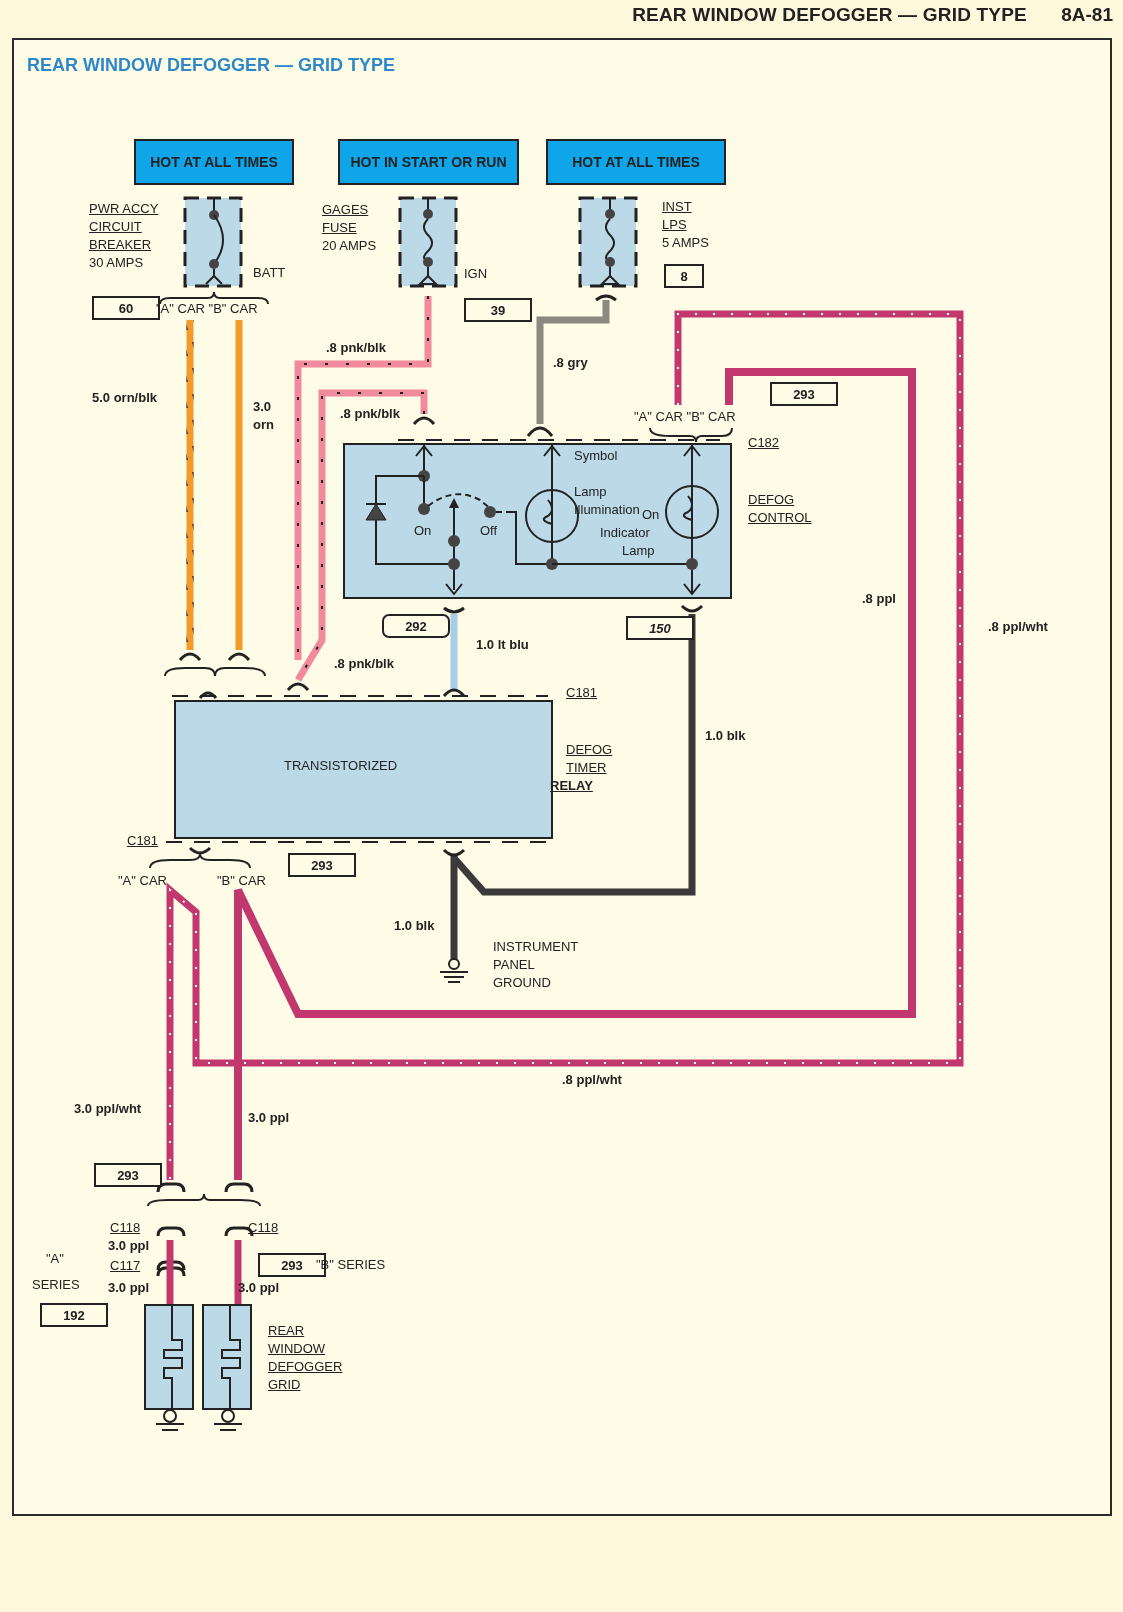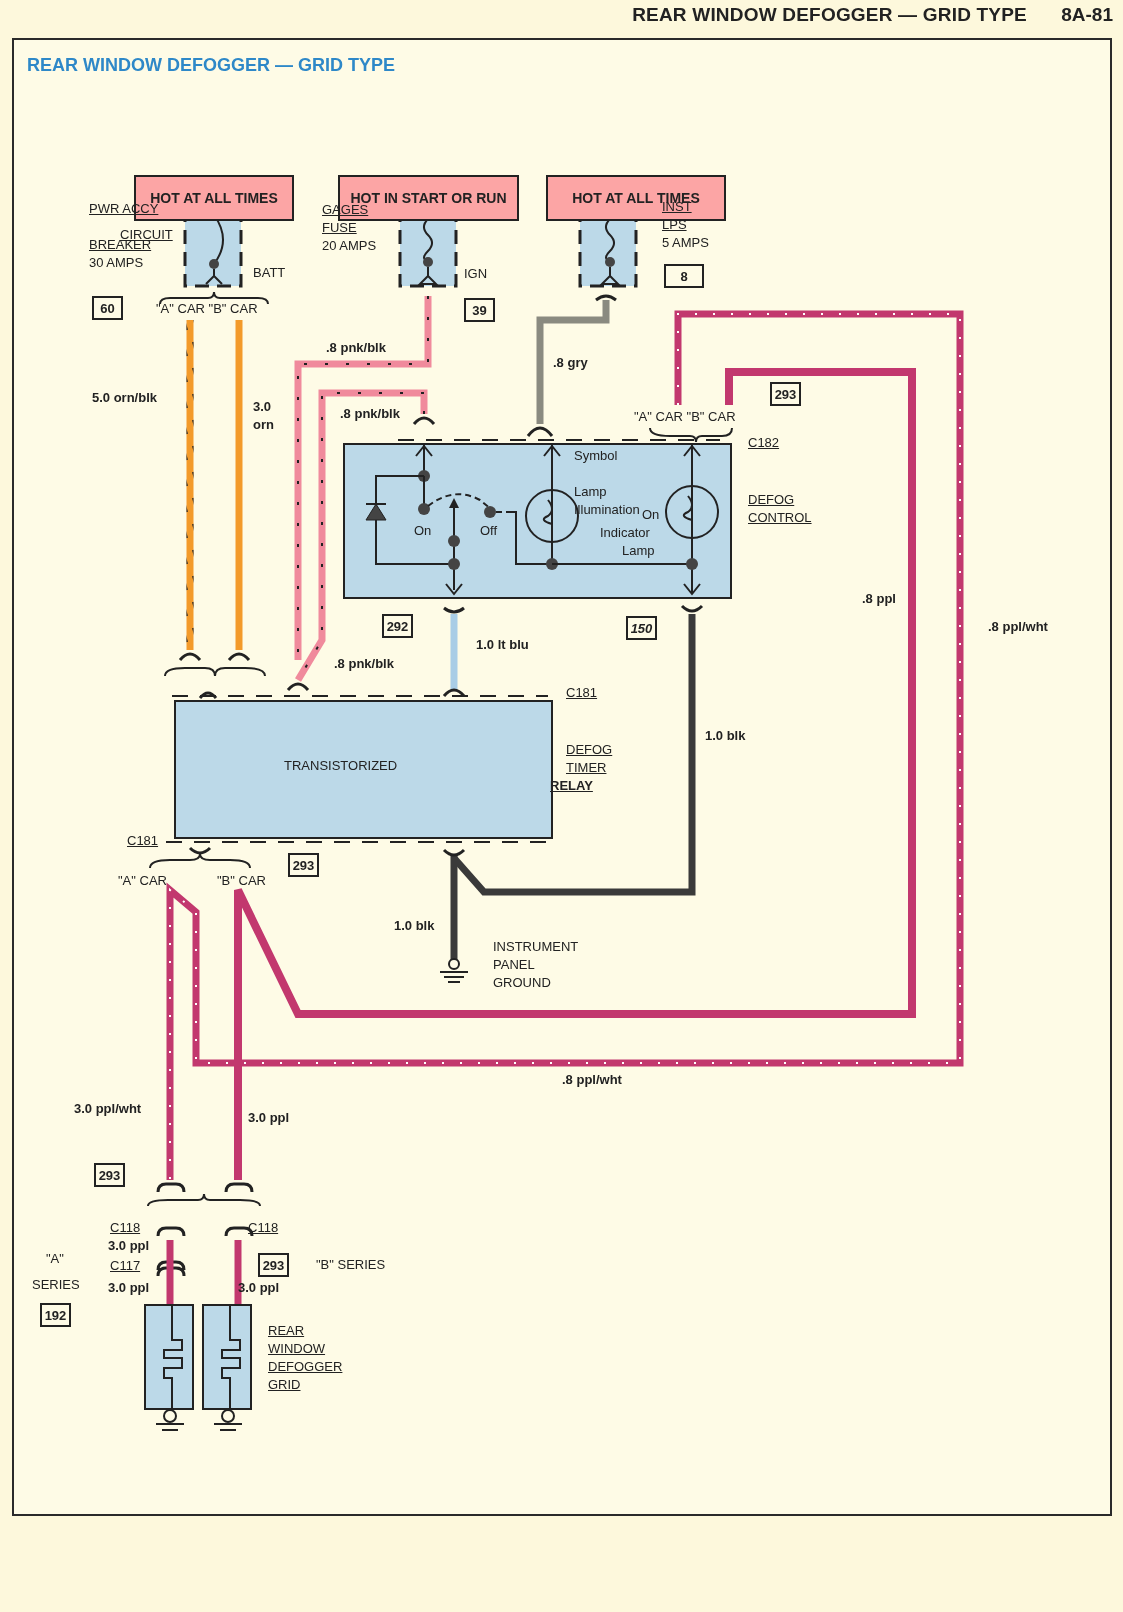--- a/index.html
+++ b/index.html
@@ -30,29 +30,28 @@
     position: absolute; left: 27px; top: 55px;
     font-weight: bold; font-size: 18px; color: #2e88c8;
   }
   svg.diagram { position: absolute; left: 0; top: 0; }
   .lbl {
     position: absolute; font-size: 13px; line-height: 18px; white-space: nowrap;
   }
   .b { font-weight: bold; }
   .u { text-decoration: underline; }
   .box {
-    position: absolute; border: 2px solid #222; background: #fca5a5;
+    position: absolute; border: 2px solid #222; background: #0ea5e9;
     font-weight: bold; font-size: 14px; display: flex; align-items: center; justify-content: center;
     box-sizing: border-box;
-    margin-top: 36px;
   }
   .circuit {
     position: absolute; border: 2px solid #222; background: #fefbe6;
     font-weight: bold; font-size: 13px; display: flex; align-items: center; justify-content: center;
-    box-sizing: border-box; width: 31px; height: 24px;
+    box-sizing: border-box; width: 68px; height: 24px;
   }
 </style>
 </head>
 <body>
 
 <div class="header">
   <div class="header-title">REAR WINDOW DEFOGGER — GRID TYPE</div>
   <div class="header-page">8A-81</div>
 </div>
 
@@ -209,21 +208,21 @@
     <line x1="214" y1="1424" x2="242" y2="1424" stroke="#222" stroke-width="2"></line>
     <line x1="220" y1="1430" x2="236" y2="1430" stroke="#222" stroke-width="2"></line>
   </g>
 </svg>
 
 <div class="box" style="left:134px;top:139px;width:160px;height:46px;">HOT AT ALL TIMES</div>
 <div class="box" style="left:338px;top:139px;width:181px;height:46px;">HOT IN START OR RUN</div>
 <div class="box" style="left:546px;top:139px;width:180px;height:46px;">HOT AT ALL TIMES</div>
 
 <div class="lbl u" style="left:89px;top:200px;">PWR ACCY</div>
-<div class="lbl u" style="left:89px;top:226px;margin-left:31px;">CIRCUIT</div>
+<div class="lbl u" style="left:89px;top:218px;">CIRCUIT</div>
 <div class="lbl u" style="left:89px;top:236px;">BREAKER</div>
 <div class="lbl" style="left:89px;top:254px;">30 AMPS</div>
 <div class="lbl" style="left:253px;top:264px;">BATT</div>
 <div class="circuit" style="left:92px;top:296px;">60</div>
 <div class="lbl" style="left:156px;top:300px;">"A" CAR "B" CAR</div>
 
 <div class="lbl u" style="left:322px;top:201px;">GAGES</div>
 <div class="lbl u" style="left:322px;top:219px;">FUSE</div>
 <div class="lbl" style="left:322px;top:237px;">20 AMPS</div>
 <div class="lbl" style="left:464px;top:265px;">IGN</div>
@@ -256,21 +255,21 @@
 <div class="lbl u" style="left:748px;top:491px;">DEFOG</div>
 <div class="lbl u" style="left:748px;top:509px;">CONTROL</div>
 <div class="lbl" style="left:414px;top:522px;">On</div>
 <div class="lbl" style="left:480px;top:522px;">Off</div>
 <div class="lbl" style="left:574px;top:447px;">Symbol</div>
 <div class="lbl" style="left:574px;top:465px;margin-top:36px;">Illumination</div>
 <div class="lbl" style="left:574px;top:483px;">Lamp</div>
 <div class="lbl" style="left:642px;top:506px;">On</div>
 <div class="lbl" style="left:600px;top:524px;">Indicator</div>
 <div class="lbl" style="left:622px;top:542px;">Lamp</div>
-<div class="circuit" style="left:382px;top:614px;">292</div>
+<div class="circuit" style="left:382px;top:614px;border-radius:7px;">292</div>
 <div class="circuit" style="left:626px;top:616px;font-style:italic;">150</div>
 
 <div class="lbl" style="left:284px;top:757px;">TRANSISTORIZED</div>
 <div class="lbl u" style="left:566px;top:684px;">C181</div>
 <div class="lbl u" style="left:566px;top:741px;">DEFOG</div>
 <div class="lbl u" style="left:566px;top:759px;">TIMER</div>
 <div class="lbl u" style="left:550px;top:777px;font-weight:bold;">RELAY</div>
 <div class="lbl u" style="left:127px;top:832px;">C181</div>
 <div class="circuit" style="left:288px;top:853px;">293</div>
 <div class="lbl" style="left:118px;top:872px;">"A" CAR</div>

